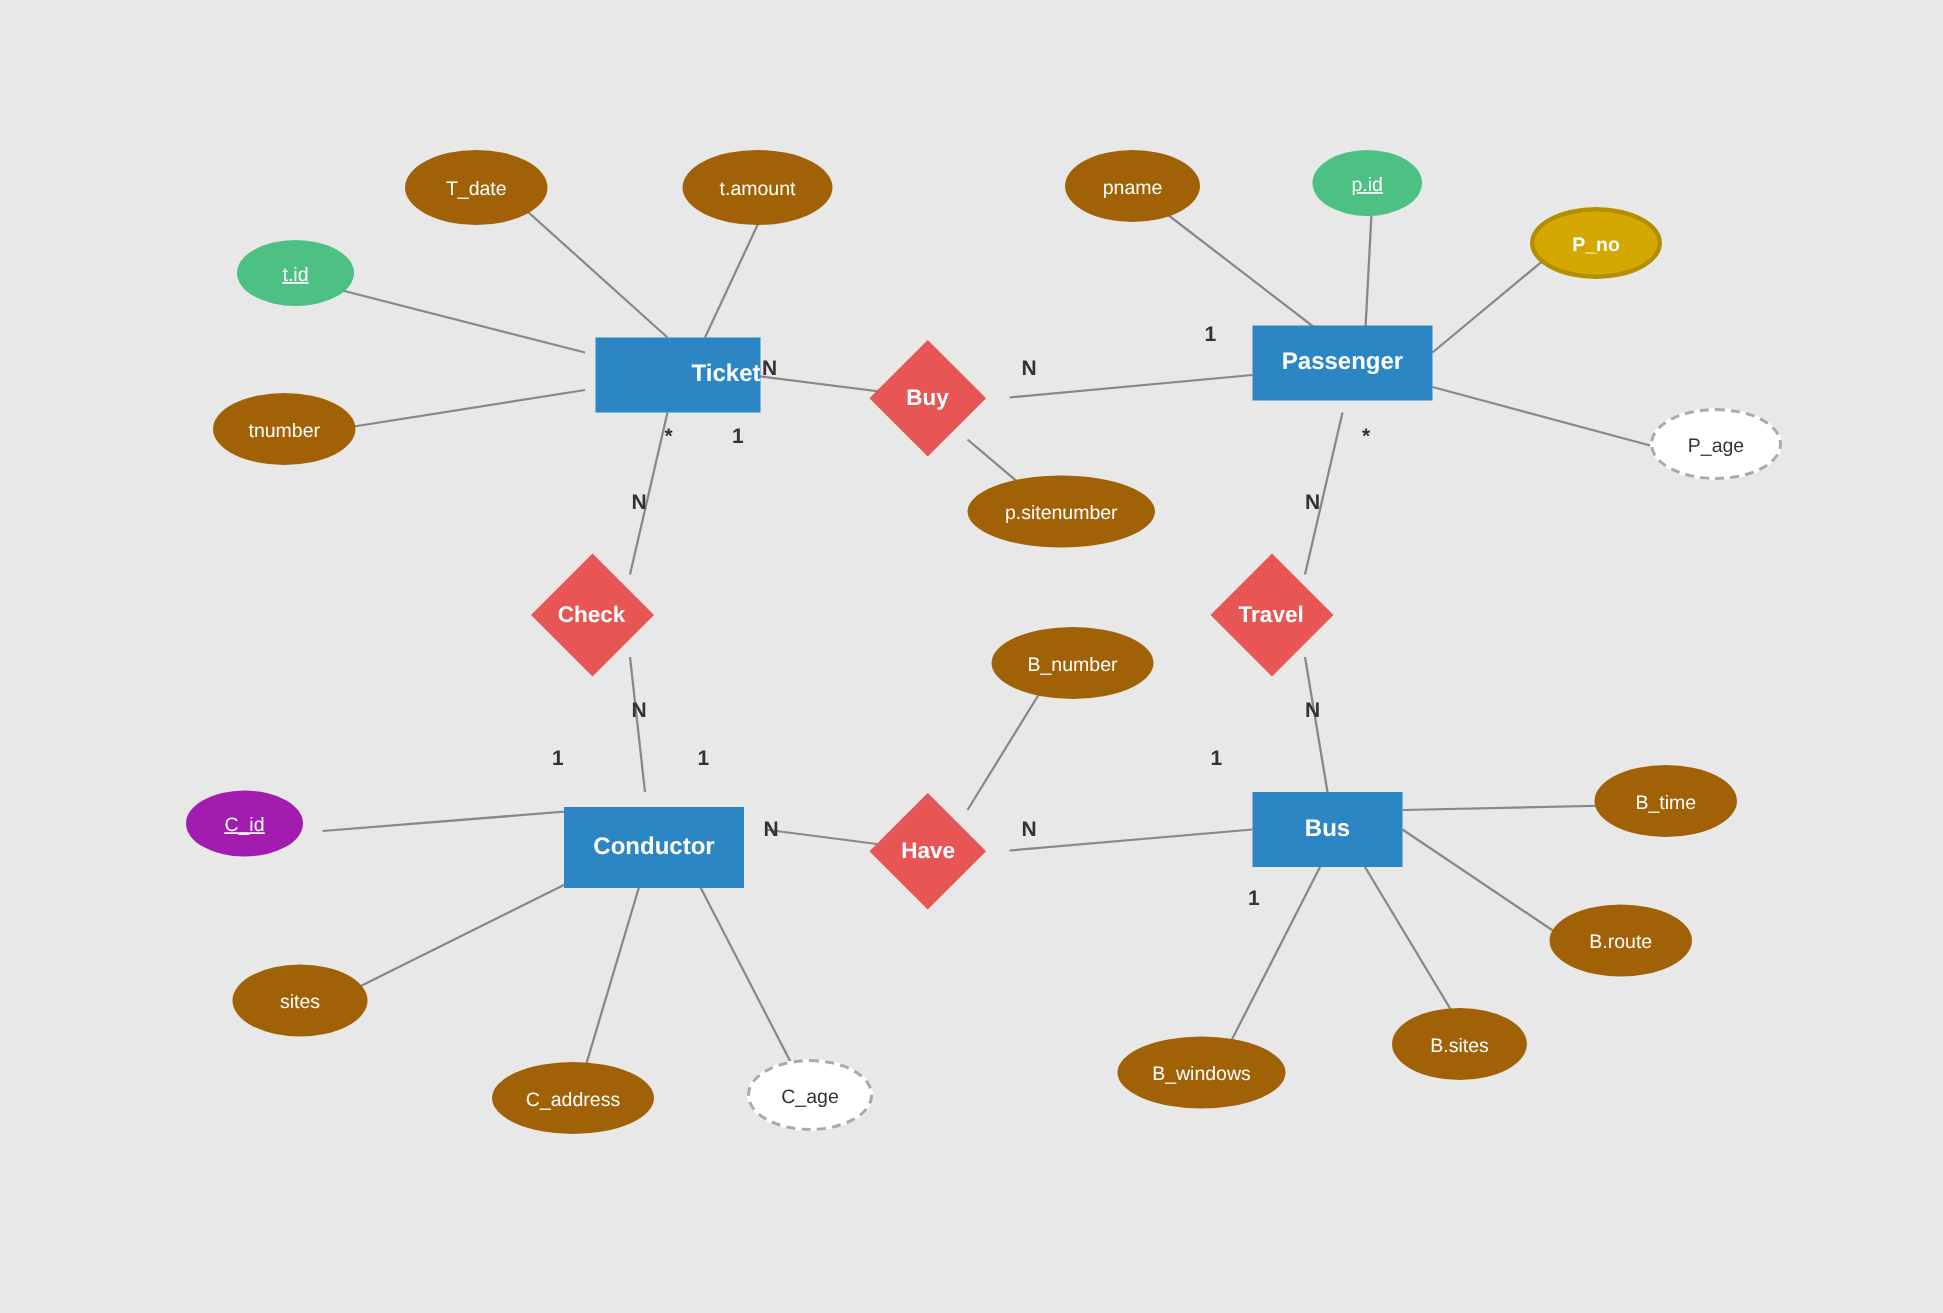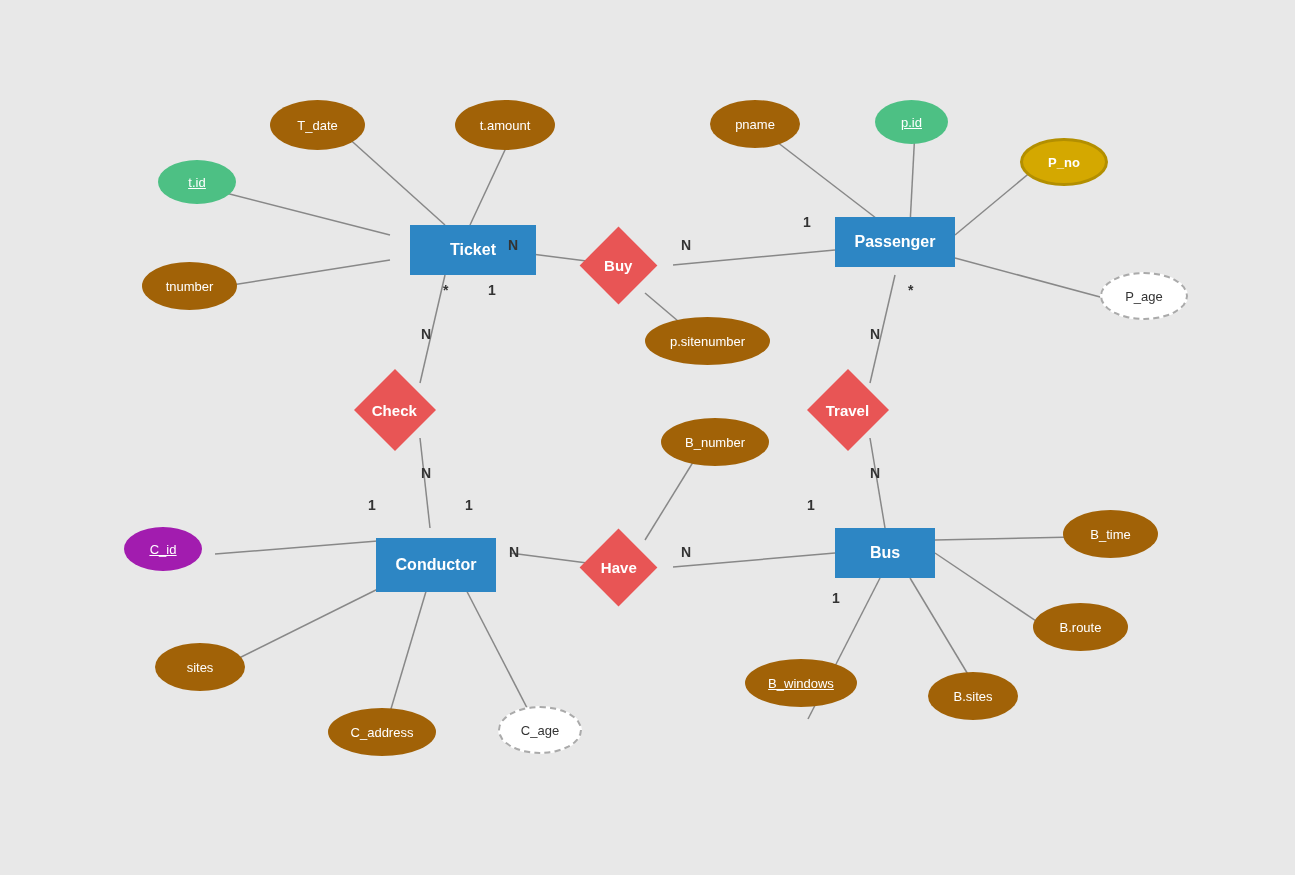--- a/index.html
+++ b/index.html
@@ -119,21 +119,21 @@
   <line x1="400" y1="578" x2="213" y2="671" stroke="#888" stroke-width="1.5"></line>
   <line x1="430" y1="578" x2="382" y2="739" stroke="#888" stroke-width="1.5"></line>
   <line x1="460" y1="578" x2="540" y2="733" stroke="#888" stroke-width="1.5"></line>
 
   <line x1="935" y1="540" x2="1075" y2="537" stroke="#888" stroke-width="1.5"></line>
   <line x1="935" y1="553" x2="1048" y2="629" stroke="#888" stroke-width="1.5"></line>
   <line x1="910" y1="578" x2="984" y2="701" stroke="#888" stroke-width="1.5"></line>
   <line x1="880" y1="578" x2="808" y2="719" stroke="#888" stroke-width="1.5"></line>
 </svg>
 
-<div class="entity" style="left:410px; top:225px; width:126px; height:50px;">
+<div class="entity" style="left:397px; top:225px; width:110px; height:50px;justify-content:flex-end;">
   <span>Ticket</span>
 </div>
 
 <div class="entity" style="left:835px; top:217px; width:120px; height:50px;text-align:right;">
   <span>Passenger</span>
 </div>
 
 <div class="entity" style="left:376px; top:528px; width:120px; height:54px;margin-top:10px;">
   <span>Conductor</span>
 </div>
@@ -219,21 +219,21 @@
 </div>
 
 <div class="attribute" style="left:1033px; top:603px; width:95px; height:48px;">
   <span>B.route</span>
 </div>
 
 <div class="attribute" style="left:928px; top:672px; width:90px; height:48px;">
   <span>B.sites</span>
 </div>
 
-<div class="attribute" style="left:745px; top:659px; width:112px; height:48px;text-decoration:underline;">
+<div class="attribute" style="left:745px; top:691px; width:112px; height:48px;">
   <span>B_windows</span>
 </div>
 
 <span class="cardinality" style="left:508px; top:237px;">N</span>
 <span class="cardinality" style="left:681px; top:237px;">N</span>
 <span class="cardinality" style="left:803px; top:214px;">1</span>
 <span class="cardinality" style="left:443px; top:282px;">*</span>
 <span class="cardinality" style="left:488px; top:282px;">1</span>
 <span class="cardinality" style="left:421px; top:326px;">N</span>
 <span class="cardinality" style="left:421px; top:465px;">N</span>

